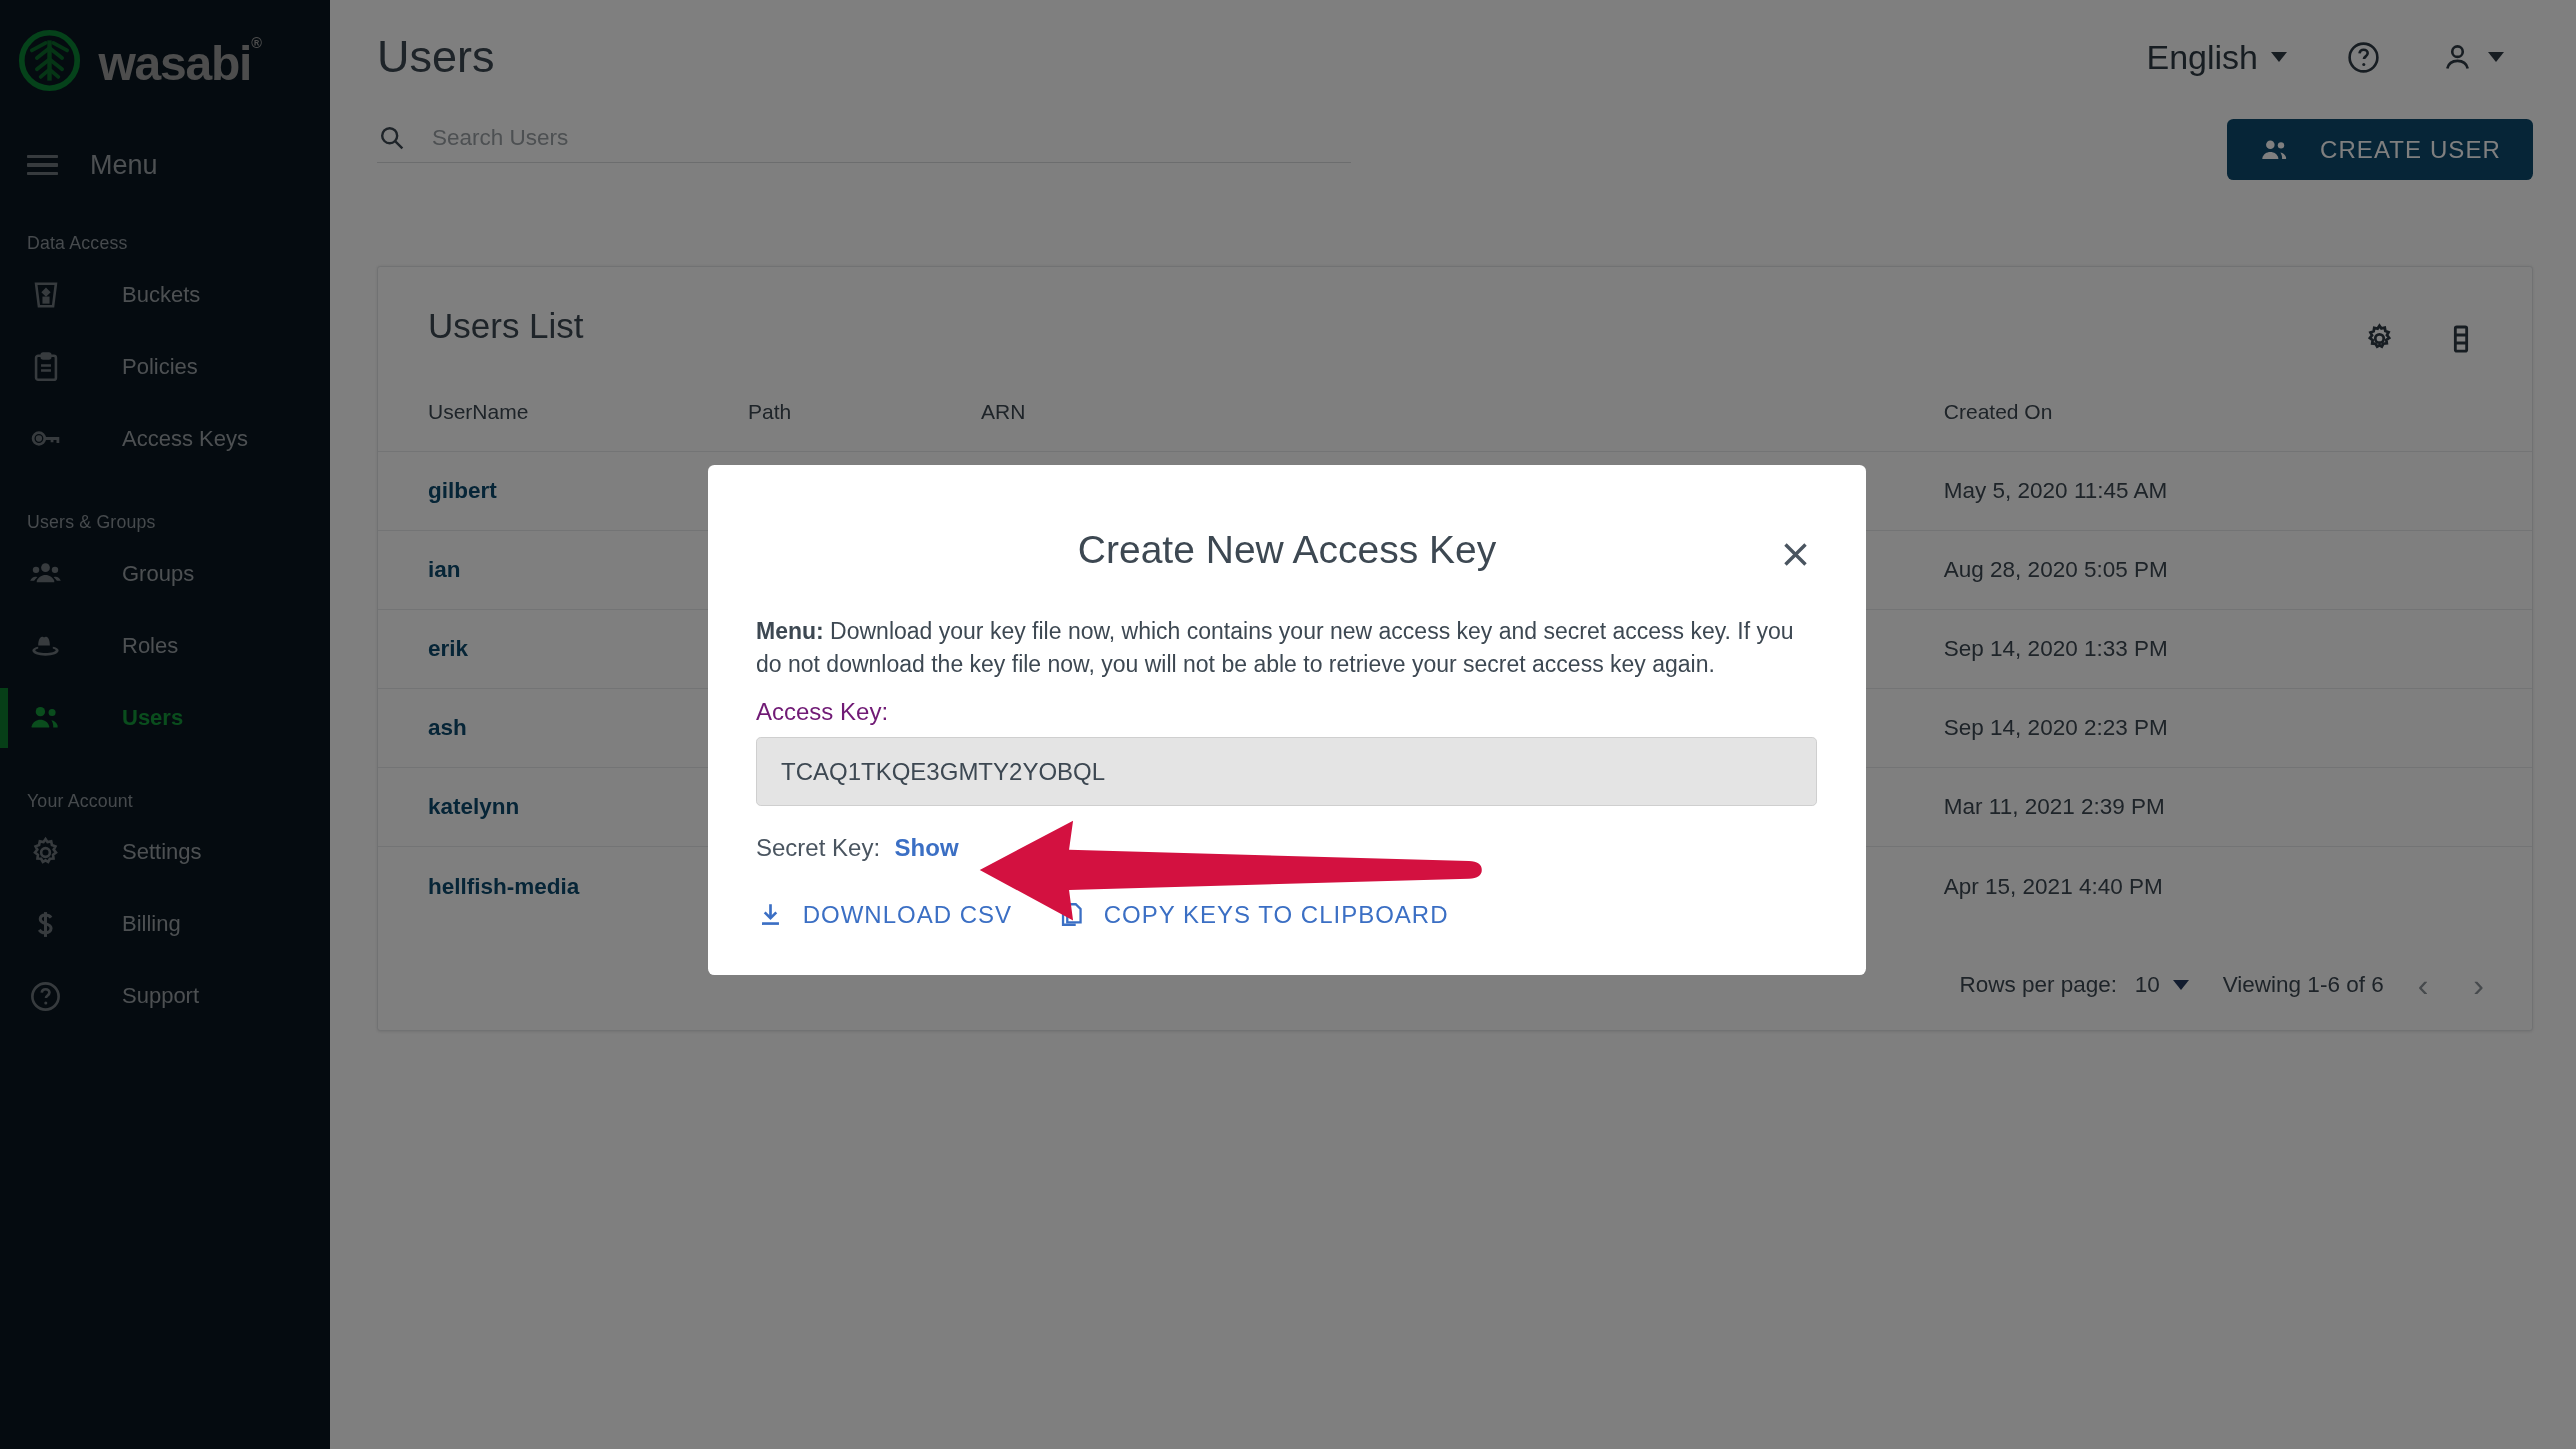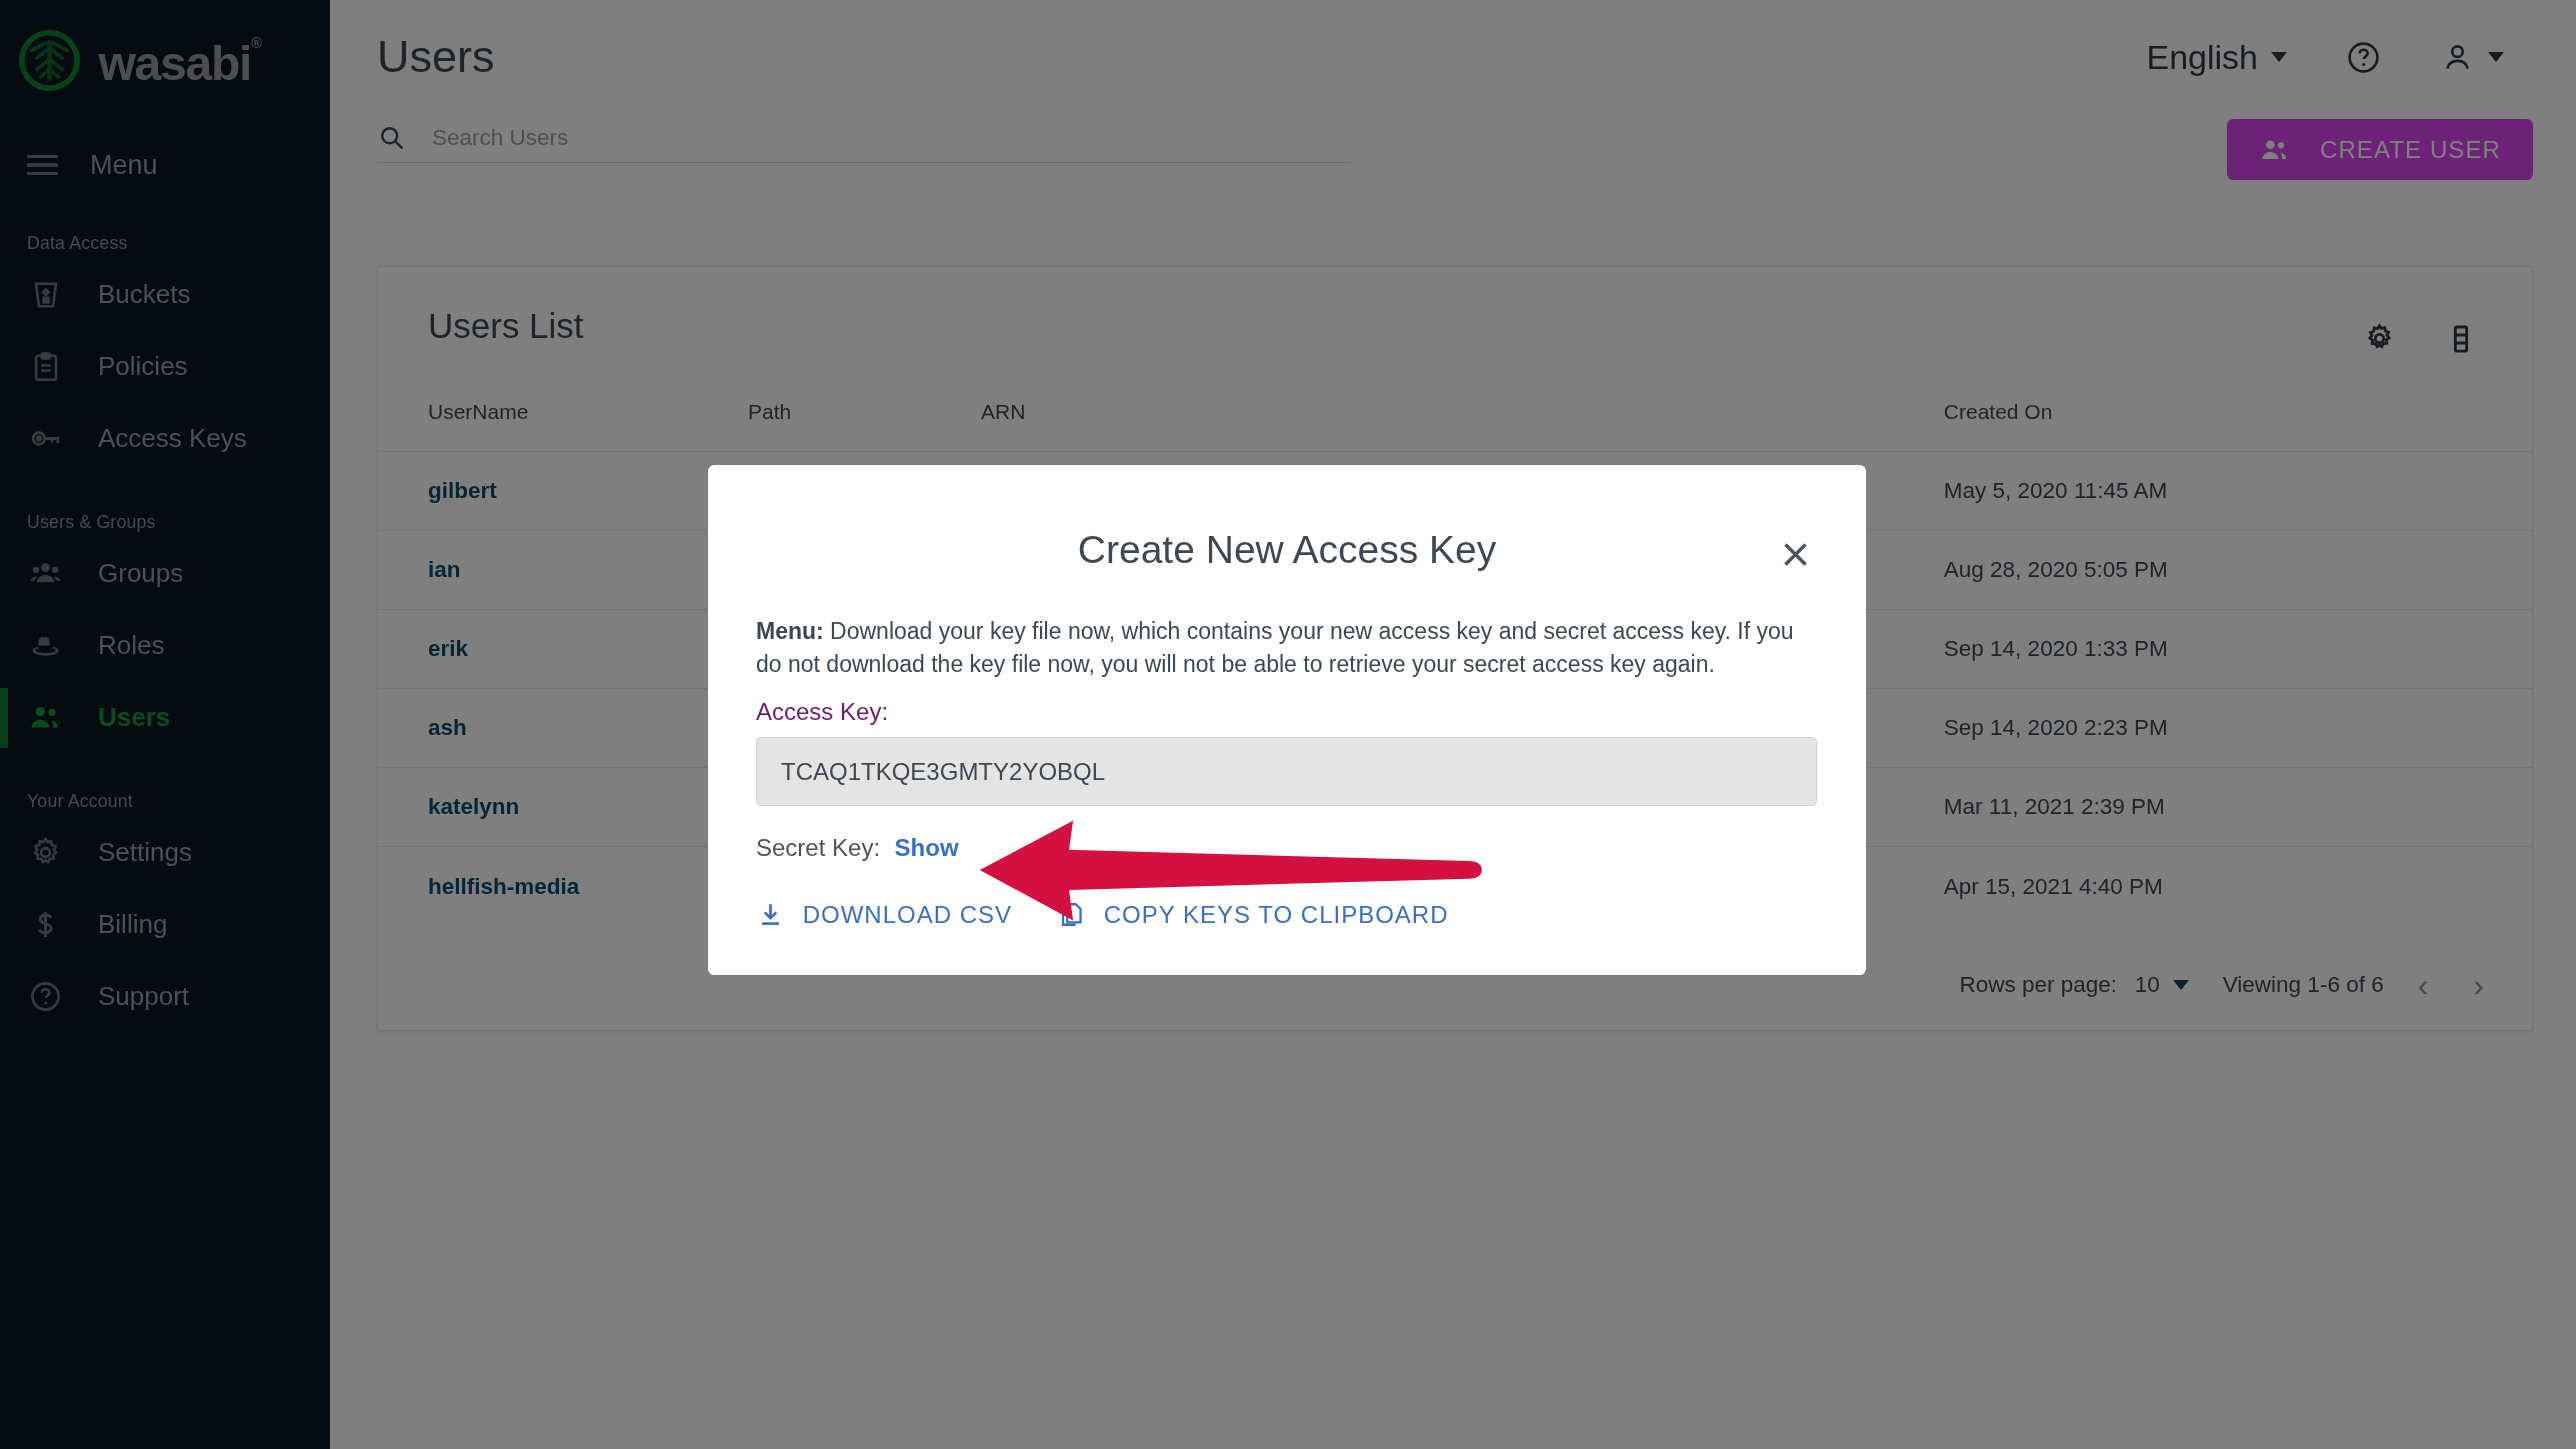--- a/index.html
+++ b/index.html
@@ -59,21 +59,21 @@
     position: relative;
     display: flex; align-items: center;
     gap: 34px; padding-left: 27px;
     height: 72px; cursor: pointer;
   }
   .nav-item .nav-icon {
     width: 37px; height: 37px; flex: none;
     display: flex; align-items: center; justify-content: center;
     color: #6f777d;
   }
-  .nav-item .nav-text { font-size: 26px; color: #9aa0a5; }
+  .nav-item .nav-text { font-size: 22px; color: #9aa0a5; margin-left: 24px; }
   .nav-item.active .nav-text { color: #149b3b; font-weight: bold; }
   .nav-item.active .nav-icon { color: #149b3b; }
   .nav-item.active::before {
     content: ""; position: absolute; left: 0; top: 6.4px;
     width: 8px; height: 60px; background: #0d7f2e;
   }
 
   
   .main {
     position: absolute; left: 330px; top: 0;
@@ -111,21 +111,21 @@
   }
   .pill.round { width: 66px; padding: 0; }
   .caret {
     width: 0; height: 0;
     border-left: 8.9px solid transparent;
     border-right: 8.9px solid transparent;
     border-top: 10.5px solid #2f3a44;
   }
   .create-user-btn {
     position: absolute; right: 43px; top: 119px;
-    height: 61px; background: #d946ef; color: #ffffff;
+    height: 61px; background: #0c4a6e; color: #ffffff;
     border: none; border-radius: 6.4px; cursor: pointer;
     display: flex; align-items: center; gap: 29px;
     padding: 0 32px;
     font-size: 24px; letter-spacing: 1.1px;
     font-family: "Liberation Sans", sans-serif;
   }
 
   
   .card {
     position: absolute; left: 47px; top: 266px;

